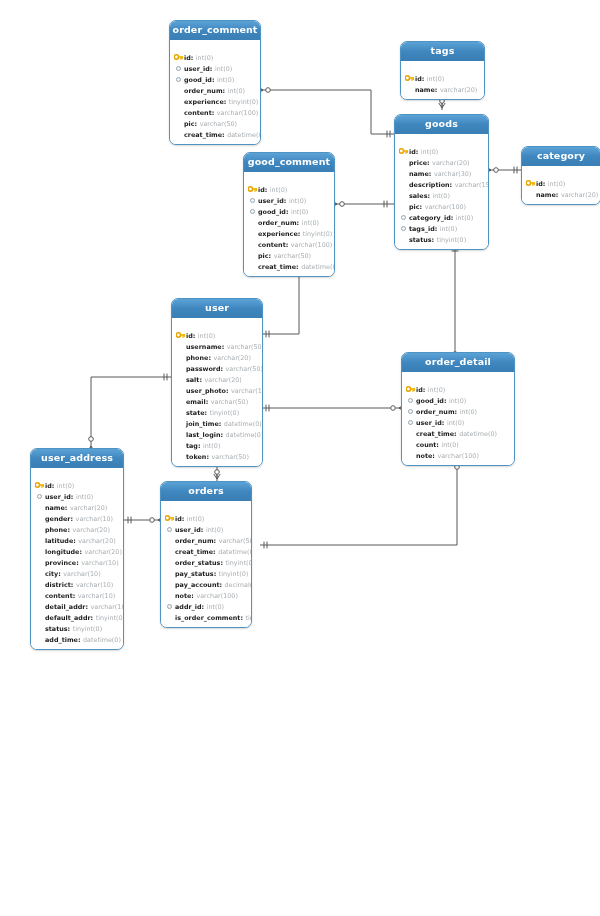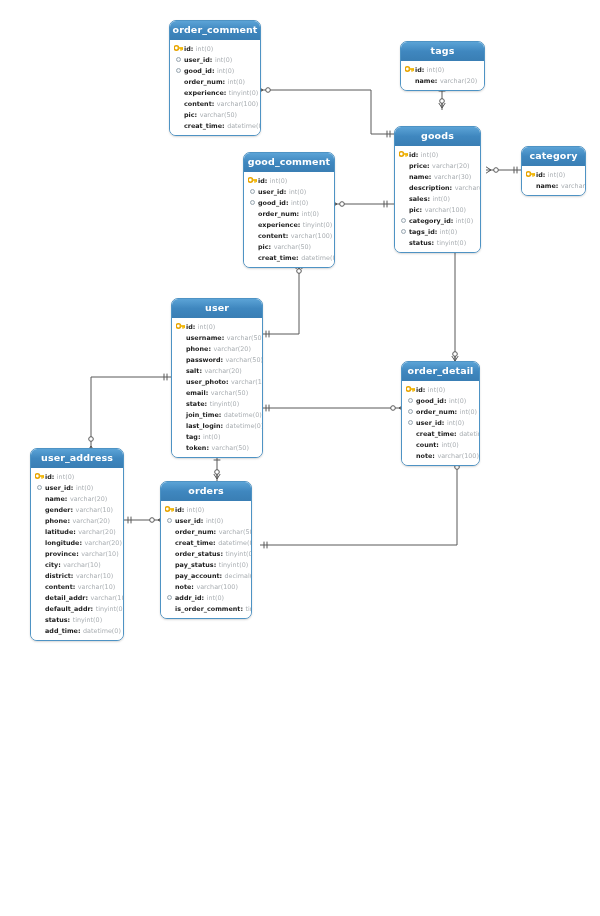--- a/index.html
+++ b/index.html
@@ -44,21 +44,21 @@
     line-height: 18px;
     text-align: center;
     color: #ffffff;
     font-size: 9.5px;
     font-weight: bold;
     background: linear-gradient(to bottom, #5ba3d6 0%, #3f87bf 52%, #3a7fb5 100%);
     border-bottom: 1px solid #3a7fb5;
     letter-spacing: 0.1px;
   }
   .entity-body {
-    padding: 3px 0 4px 0;
+    padding: 12px 0 4px 0;
     background: #fff;
   }
   .attr {
     display: flex;
     align-items: center;
     height: 11px;
     padding-left: 3px;
     font-size: 6.4px;
     white-space: nowrap;
   }
@@ -304,21 +304,21 @@
             <span class="atype">int(0)</span>
           </div>
           <div class="attr">
             <span class="marker"></span>
             <span class="aname">name</span>
             <span class="colon">:</span>
             <span class="atype">varchar(20)</span>
           </div>
         </div>
       </div>
-      <div class="entity" style="left: 382px; top: 126px; width: 87px;">
+      <div class="entity" style="left: 382px; top: 114px; width: 95px;">
         <div class="entity-header">goods</div>
         <div class="entity-body">
           <div class="attr">
             <span class="marker">
               <span class="key-icon"><svg width="9" height="8" viewBox="0 0 9 8">
                   <circle cx="2.4" cy="3" r="2.2" fill="none" stroke="#e8a400" stroke-width="1.5"></circle>
                   <path d="M4.3 3 L8.6 3" stroke="#f0b400" stroke-width="1.6" stroke-linecap="round"></path>
                   <path d="M7 3 L7 5.2" stroke="#f0b400" stroke-width="1.4" stroke-linecap="round"></path>
                   <path d="M8.3 3 L8.3 4.6" stroke="#f0b400" stroke-width="1.4" stroke-linecap="round"></path>
                 </svg></span>
@@ -374,21 +374,21 @@
             <span class="atype">int(0)</span>
           </div>
           <div class="attr">
             <span class="marker"></span>
             <span class="aname">status</span>
             <span class="colon">:</span>
             <span class="atype">tinyint(0)</span>
           </div>
         </div>
       </div>
-      <div class="entity" style="left: 509px; top: 146px; width: 65px;">
+      <div class="entity" style="left: 509px; top: 146px; width: 80px;">
         <div class="entity-header">category</div>
         <div class="entity-body">
           <div class="attr">
             <span class="marker">
               <span class="key-icon"><svg width="9" height="8" viewBox="0 0 9 8">
                   <circle cx="2.4" cy="3" r="2.2" fill="none" stroke="#e8a400" stroke-width="1.5"></circle>
                   <path d="M4.3 3 L8.6 3" stroke="#f0b400" stroke-width="1.6" stroke-linecap="round"></path>
                   <path d="M7 3 L7 5.2" stroke="#f0b400" stroke-width="1.4" stroke-linecap="round"></path>
                   <path d="M8.3 3 L8.3 4.6" stroke="#f0b400" stroke-width="1.4" stroke-linecap="round"></path>
                 </svg></span>
@@ -546,21 +546,21 @@
             <span class="atype">int(0)</span>
           </div>
           <div class="attr">
             <span class="marker"></span>
             <span class="aname">token</span>
             <span class="colon">:</span>
             <span class="atype">varchar(50)</span>
           </div>
         </div>
       </div>
-      <div class="entity" style="left: 389px; top: 361px; width: 79px;">
+      <div class="entity" style="left: 389px; top: 352px; width: 114px;">
         <div class="entity-header">order_detail</div>
         <div class="entity-body">
           <div class="attr">
             <span class="marker">
               <span class="key-icon"><svg width="9" height="8" viewBox="0 0 9 8">
                   <circle cx="2.4" cy="3" r="2.2" fill="none" stroke="#e8a400" stroke-width="1.5"></circle>
                   <path d="M4.3 3 L8.6 3" stroke="#f0b400" stroke-width="1.6" stroke-linecap="round"></path>
                   <path d="M7 3 L7 5.2" stroke="#f0b400" stroke-width="1.4" stroke-linecap="round"></path>
                   <path d="M8.3 3 L8.3 4.6" stroke="#f0b400" stroke-width="1.4" stroke-linecap="round"></path>
                 </svg></span>

